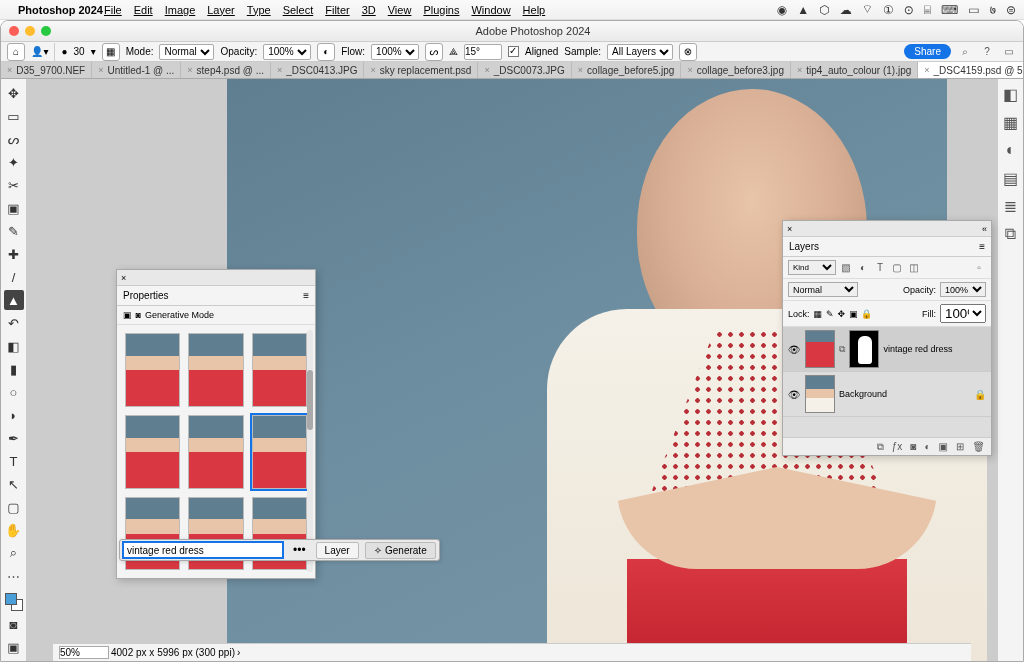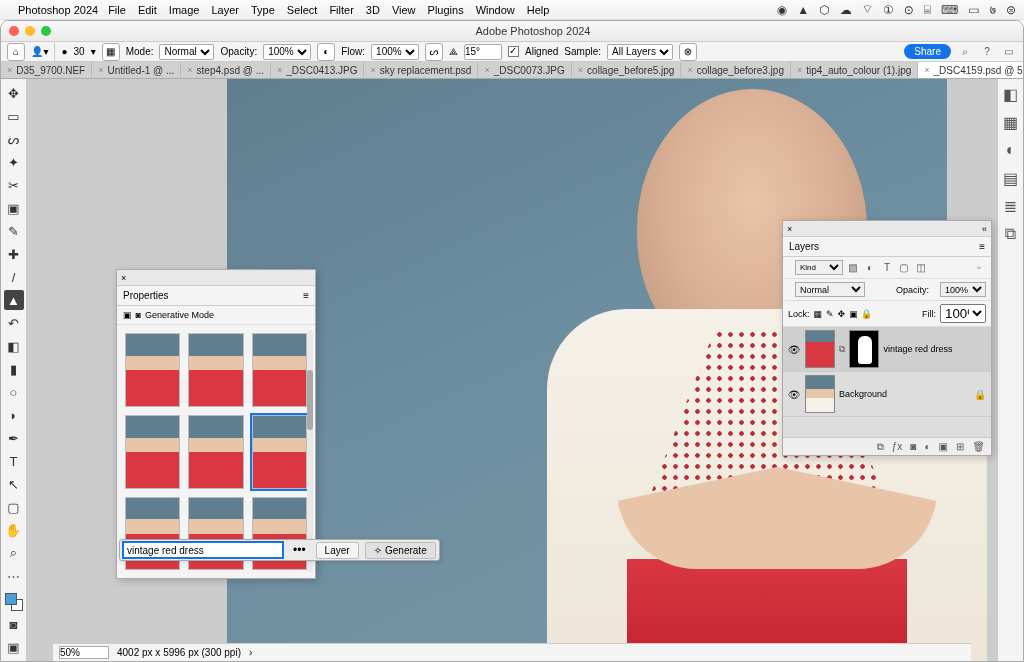--- a/index.html
+++ b/index.html
@@ -1,22 +1,22 @@
 <!DOCTYPE html>
 <html><head>
 <meta charset="utf-8">
 <style>
 * { margin:0; padding:0; box-sizing:border-box; font-family:-apple-system,BlinkMacSystemFont,"Segoe UI",sans-serif; }
 body { width:1024px; height:662px; overflow:hidden; background:#fff; position:relative; }
 
 
 .menubar { height:20px; background:linear-gradient(#fafafa,#f0f0f0); display:flex; align-items:center; font-size:11px; padding:0 8px; border-bottom:1px solid #ddd; }
 .menubar .apple { font-size:13px; margin-right:10px; }
-.menubar .appname { font-weight:400; margin-right:10px; }
-.menubar .menu-item { margin-right:12px; cursor:default; }
+.menubar .appname { font-weight:700; margin-right:1px; }
+.menubar .menu-item { margin-right:12px; cursor:default;text-decoration:underline; }
 .menubar .status { margin-left:auto; display:flex; gap:10px; font-size:12px; color:#333; }
 .menubar .status span { display:inline-flex; align-items:center; }
 
 
 .window { position:absolute; top:20px; left:0; right:0; bottom:0; background:#fff; display:flex; flex-direction:column; border:1px solid #aaa; border-radius:8px 8px 0 0; overflow:hidden; }
 .titlebar { height:22px; background:linear-gradient(#f8f8f8,#eaeaea); display:flex; align-items:center; padding:4px 8px; font-size:11px; border-bottom:1px solid #ccc; }
 .traffic { display:flex; gap:6px; }
 .traffic .dot { width:10px; height:10px; border-radius:50%; }
 .traffic .r{background:#ff5f57;} .traffic .y{background:#febc2e;} .traffic .g{background:#28c840;}
 .titlebar .title { flex:1; text-align:center; color:#333; }
@@ -55,21 +55,21 @@
 .doc-bg { position:absolute; top:0; left:200px; right:50px; bottom:0; background:linear-gradient(155deg,#5f7f91 0%,#6d8ea0 45%,#7897a8 100%); }
 .subject { position:absolute; top:0; left:280px; width:530px; bottom:0; }
 .head { position:absolute; top:10px; left:130px; width:230px; height:280px; background:radial-gradient(ellipse 60% 70% at 50% 40%, #e8c4a8 0%, #d9b095 60%, #c59d82 100%); border-radius:50% 50% 48% 48%; }
 .hair { position:absolute; top:-5px; left:100px; width:300px; height:200px; background:#2b1d14; border-radius:50% 50% 20% 20%; z-index:-1;}
 .torso { position:absolute; top:230px; left:40px; width:440px; bottom:0; background:linear-gradient(#f5f1e8,#ede6d8); border-radius:80px 80px 0 0; }
 .mesh { position:absolute; top:250px; left:130px; width:260px; height:200px; background:radial-gradient(circle,#b82e36 2px,transparent 2.5px); background-size:11px 11px; clip-path:polygon(30% 0,70% 0,100% 100%,0 100%); }
 .reddress { position:absolute; top:480px; left:120px; width:280px; bottom:0; background:linear-gradient(#d93842,#c1232e); }
 .arm { position:absolute; top:320px; left:110px; width:320px; height:170px; background:#e8c4a8; border-radius:80px; clip-path:polygon(50% 40%,100% 60%,100% 100%,0 100%,0 60%); }
 
 
-.statusbar { height:18px; background:#f4f4f4; border-top:1px solid #ccc; display:flex; align-items:center; font-size:10px; padding:0 6px; gap:8px; position:absolute; bottom:0; left:26px; right:26px;}
+.statusbar { height:18px; background:#f4f4f4; border-top:1px solid #ccc; display:flex; align-items:center; font-size:10px; padding:0 6px; gap:2px; position:absolute; bottom:0; left:26px; right:26px;}
 .statusbar input { width:50px; font-size:10px; border:1px solid #aaa; }
 
 
 .panel { position:absolute; background:#f4f4f4; border:1px solid #aaa; box-shadow:2px 2px 8px rgba(0,0,0,.2); font-size:10px; }
 .panel .phead { height:16px; background:#e8e8e8; display:flex; align-items:center; padding:0 4px; border-bottom:1px solid #ccc; }
 .panel .ptabs { height:20px; display:flex; align-items:center; padding:0 6px; border-bottom:1px solid #ccc; font-size:10px; font-weight:500; justify-content:space-between; }
 .props { top:190px; left:115px; width:200px; }
 .props .subhead { padding:4px 6px; display:flex; align-items:center; gap:4px; border-bottom:1px solid #ddd; font-size:9px; }
 .props .thumbs { padding:8px; display:grid; grid-template-columns:repeat(3,1fr); gap:8px; }
 .props .thumb { aspect-ratio:3/4; background:linear-gradient(#5f7f91 0 30%,#e8c4a8 30% 50%,#d93842 50% 100%); border:1px solid #bbb; position:relative; }
@@ -80,21 +80,21 @@
 
 .promptbar { position:absolute; top:460px; left:118px; height:22px; display:flex; align-items:center; gap:6px; background:#eaeaea; border:1px solid #aaa; border-radius:3px; padding:2px 3px; box-shadow:1px 1px 4px rgba(0,0,0,.15); }
 .promptbar input { width:160px; height:16px; font-size:10px; border:1px solid #1473e6; outline:1px solid #1473e6; padding:0 3px; }
 .promptbar .dots{ font-size:12px; padding:0 4px; }
 .promptbar button { font-size:10px; border:1px solid #bbb; background:#f4f4f4; padding:2px 8px; border-radius:2px; }
 .promptbar .gen { background:#e0e0e0; display:flex; align-items:center; gap:3px; }
 
 
 .layers { top:141px; right:31px; width:210px; }
 .layers .row1 { display:flex; align-items:center; gap:3px; padding:3px 5px; border-bottom:1px solid #ddd; }
-.layers .row1 select,.layers .row2 select { font-size:9px; height:15px; border:1px solid #aaa;margin-left:7px; }
+.layers .row1 select,.layers .row2 select { font-size:9px; height:15px; border:1px solid #aaa; }
 .layers .row1 .ico { width:14px; height:14px; display:inline-flex; align-items:center; justify-content:center; color:#555; font-size:10px; }
 .layers .row2 { display:flex; align-items:center; gap:4px; padding:3px 5px; border-bottom:1px solid #ddd; font-size:9px; }
 .layers .row3 { display:flex; align-items:center; gap:4px; padding:3px 5px; border-bottom:1px solid #ddd; font-size:9px; }
 .layers .list { background:#ddd; }
 .layers .layer { display:flex; align-items:center; gap:4px; padding:3px 4px; border-bottom:1px solid #ccc; }
 .layers .layer.sel { background:#cfcfcf; }
 .layers .eye { width:14px; text-align:center; }
 .layers .lthumb { width:30px; height:38px; background:linear-gradient(#5f7f91 0 30%,#d93842 30% 100%); border:1px solid #888; }
 .layers .mask { width:30px; height:38px; background:#000; border:1px solid #888; position:relative; }
 .layers .mask::after{content:"";position:absolute;left:8px;top:5px;width:14px;height:28px;background:#fff;border-radius:6px 6px 3px 3px;}

